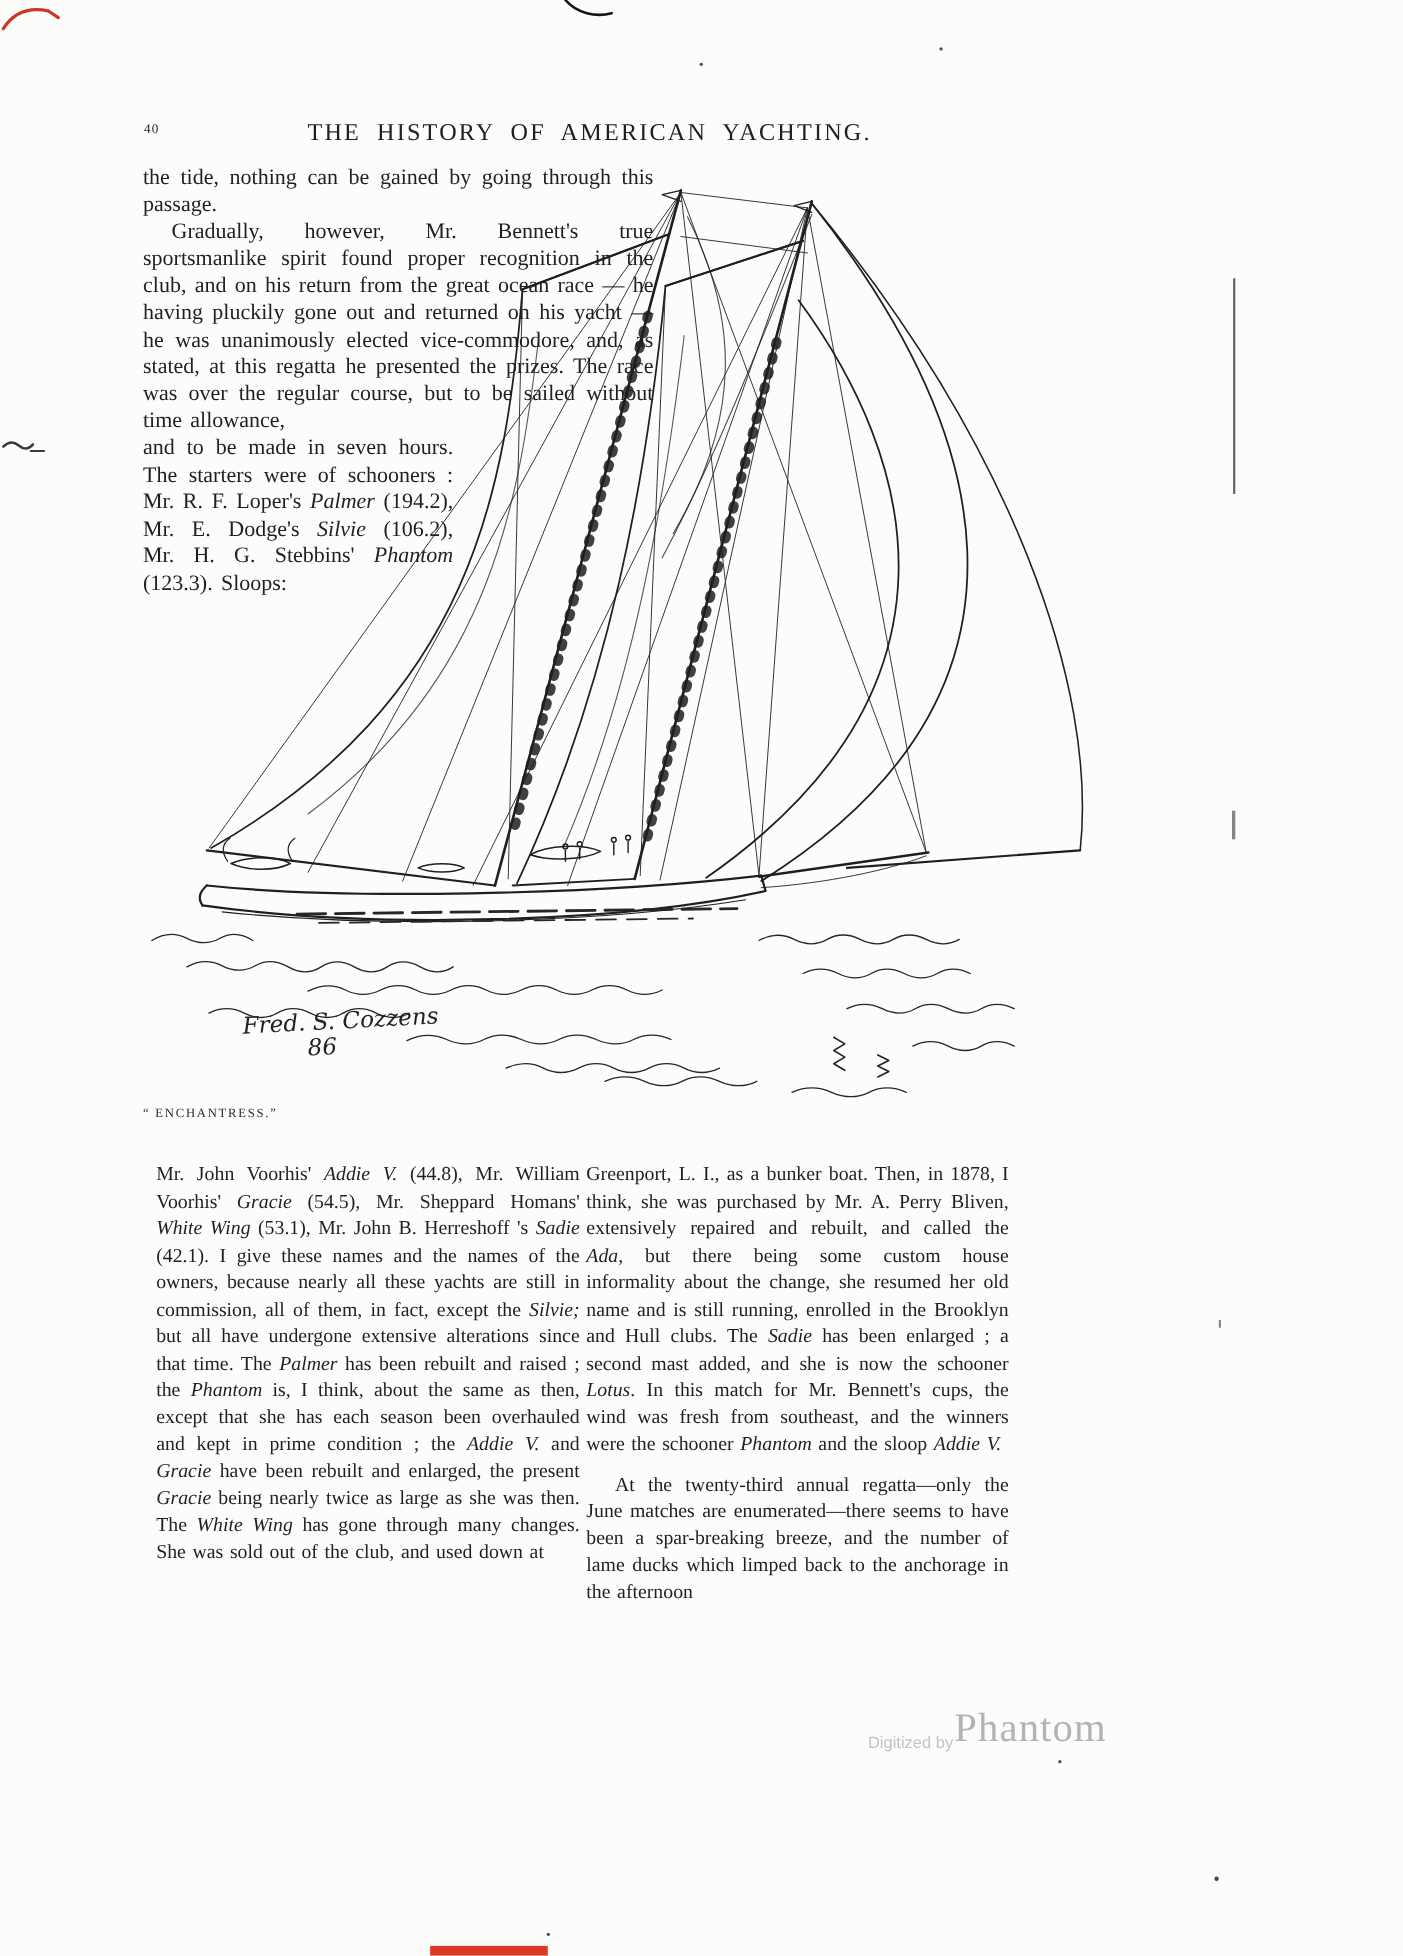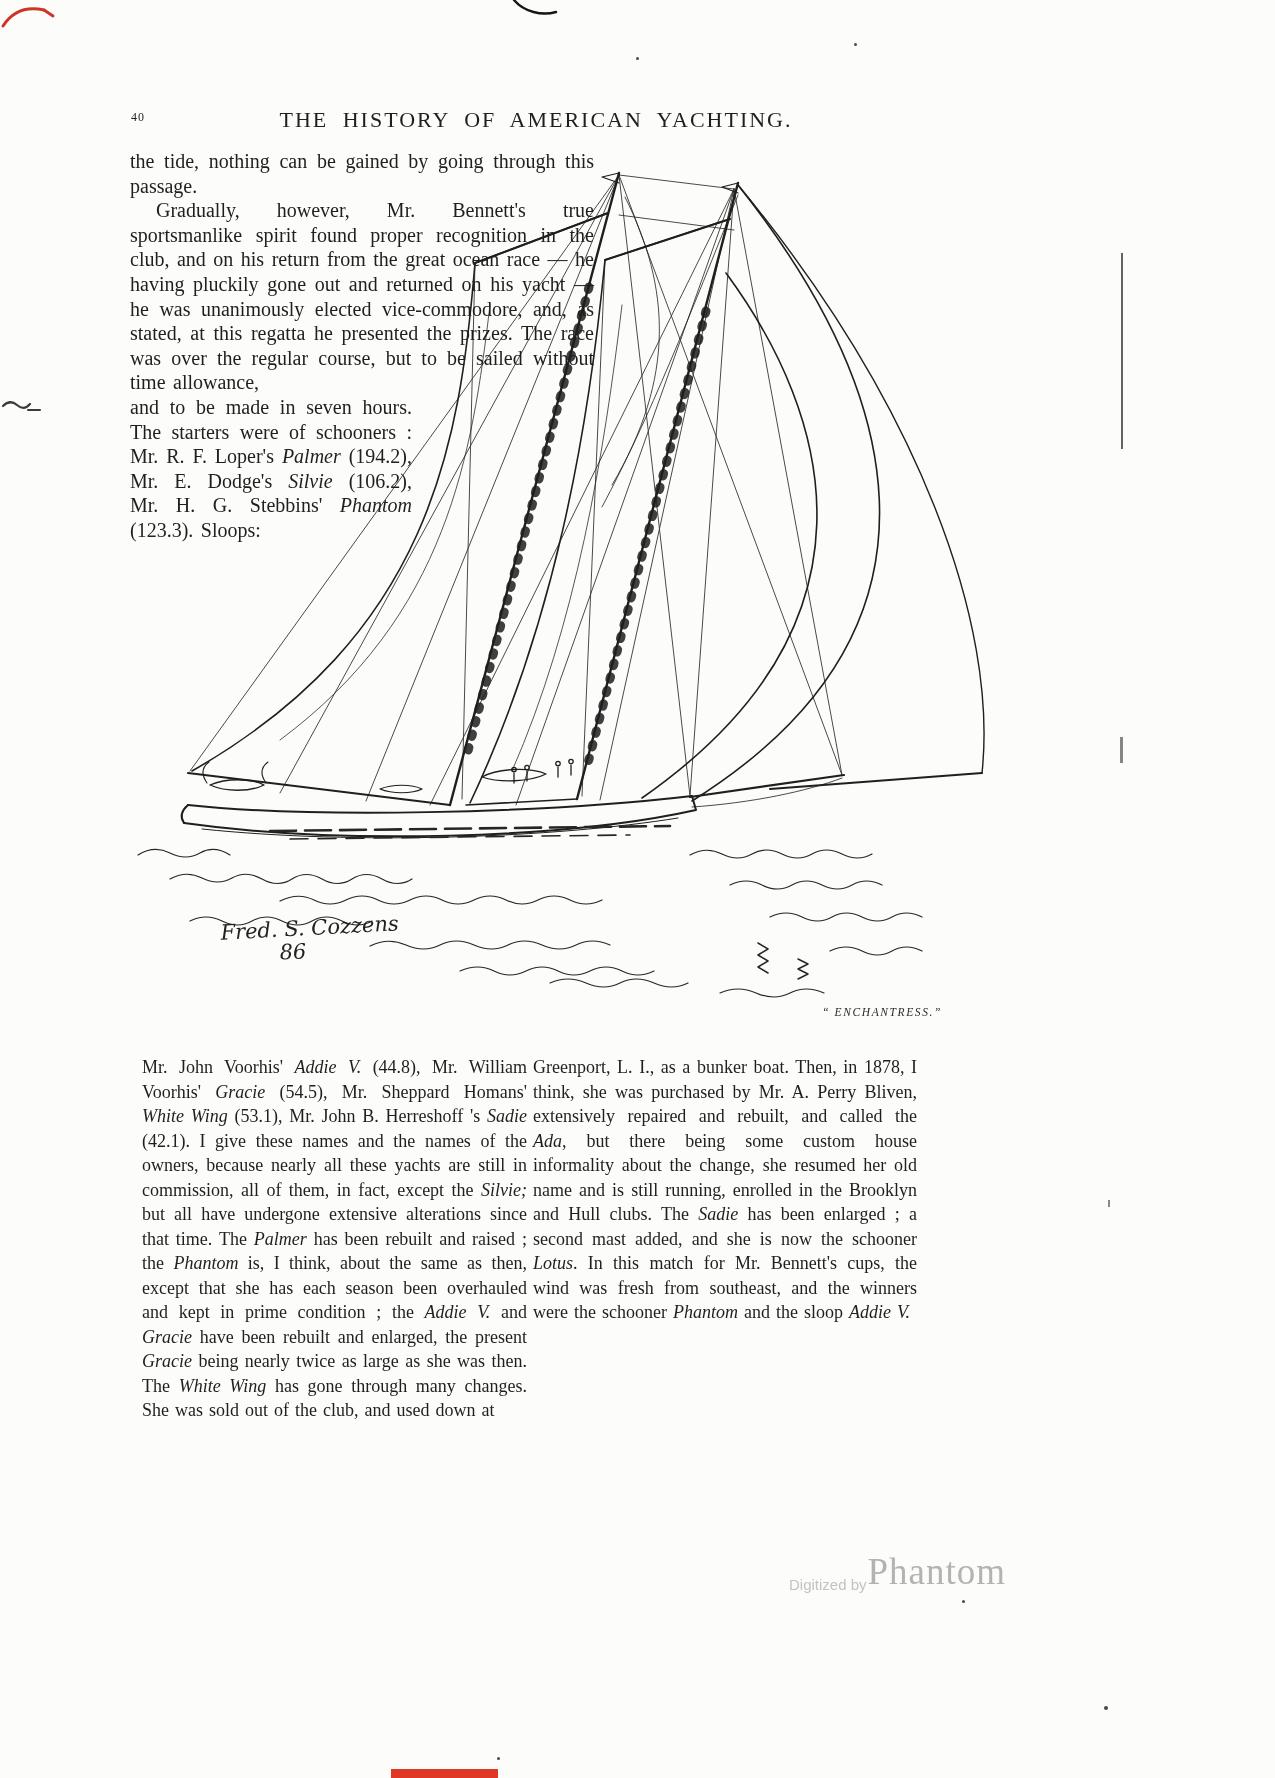--- a/index.html
+++ b/index.html
@@ -31,22 +31,22 @@
   .illustration { position: absolute; left: 130px; top: 155px; width: 990px; height: 860px; pointer-events: none; }
 
   .signature {
     position: absolute; left: 221px; top: 916px;
     font-family: "DejaVu Serif", serif; font-style: italic; font-size: 21px;
     transform: rotate(-3deg); color: #222;
   }
   .signature .yr { display: block; margin: -1px 0 0 58px; }
 
   .caption {
-    position: absolute; left: 130px; top: 1006px; width: 812px; text-align: right;
-    font-size: 11.5px; letter-spacing: 1.6px; color: #2a2a2a; font-style: italic;
+    position: absolute; left: 130px; top: 1006px; width: 812px; text-align: left;
+    font-size: 11.5px; letter-spacing: 1.6px; color: #2a2a2a;
   }
 
   .col {
     position: absolute; top: 1043px; width: 409px;
     font-size: 18px; line-height: 24.5px; text-align: justify; word-spacing: 1.5px;
   }
   .col p { margin: 12px; }
   .col-left { left: 130px; }
   .col-right { left: 521px; width: 408px; }
 
@@ -176,20 +176,21 @@
     <span class="yr">86</span>
   </div>
 
   <div class="caption">“ ENCHANTRESS.”</div>
 
   <div class="col col-left">
     <p><span>Mr. John Voorhis' </span><i>Addie V.</i><span> (44.8), Mr. William Voorhis' </span><i>Gracie</i><span> (54.5), Mr. Sheppard Homans' </span><i>White Wing</i><span> (53.1), Mr. John B. Herreshoff 's </span><i>Sadie</i><span> (42.1). I give these names and the names of the owners, because nearly all these yachts are still in commission, all of them, in fact, except the </span><i>Silvie;</i><span> but all have undergone extensive alterations since that time. The </span><i>Palmer</i><span> has been rebuilt and raised ; the </span><i>Phantom</i><span> is, I think, about the same as then, except that she has each season been overhauled and kept in prime condition ; the </span><i>Addie V.</i><span> and </span><i>Gracie</i><span> have been rebuilt and enlarged, the present </span><i>Gracie</i><span> being nearly twice as large as she was then. The </span><i>White Wing</i><span> has gone through many changes. She was sold out of the club, and used down at</span></p>
   </div>
   <div class="col col-right">
     <p><span>Greenport, L. I., as a bunker boat. Then, in 1878, I think, she was purchased by Mr. A. Perry Bliven, extensively repaired and rebuilt, and called the </span><i>Ada</i><span>, but there being some custom house informality about the change, she resumed her old name and is still running, enrolled in the Brooklyn and Hull clubs. The </span><i>Sadie</i><span> has been enlarged ; a second mast added, and she is now the schooner </span><i>Lotus</i><span>. In this match for Mr. Bennett's cups, the wind was fresh from southeast, and the winners were the schooner </span><i>Phantom</i><span> and the sloop </span><i>Addie V.</i></p>
+    <p class="indent"><span>At the twenty-third annual regatta—only the June matches are enumerated—there seems to have been a spar-breaking breeze, and the number of lame ducks which limped back to the anchorage in the afternoon</span></p>
   </div>
 
   <div class="watermark">
     <span class="prefix">Digitized by</span>
     <span class="brand">Phantom</span>
   </div>
 
   <svg class="artifact" style="left:0;top:0" width="60" height="36" viewBox="0 0 60 36">
     <path d="M3,26 C12,12 26,6 44,10" stroke="#cf3527" stroke-width="3" fill="none" stroke-linecap="round"></path>
     <path d="M44,10 l9,6" stroke="#cf3527" stroke-width="3" fill="none" stroke-linecap="round"></path>

